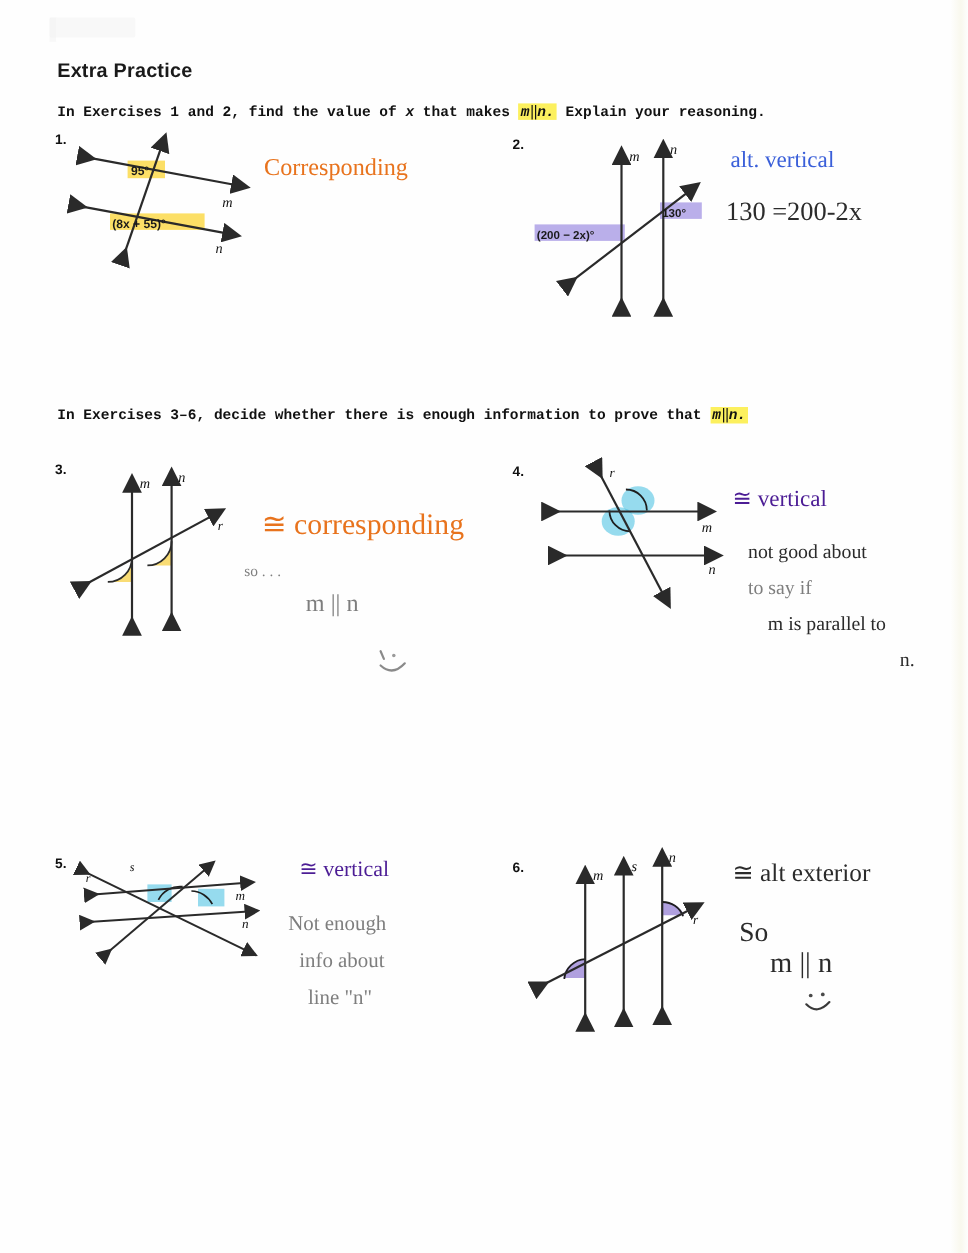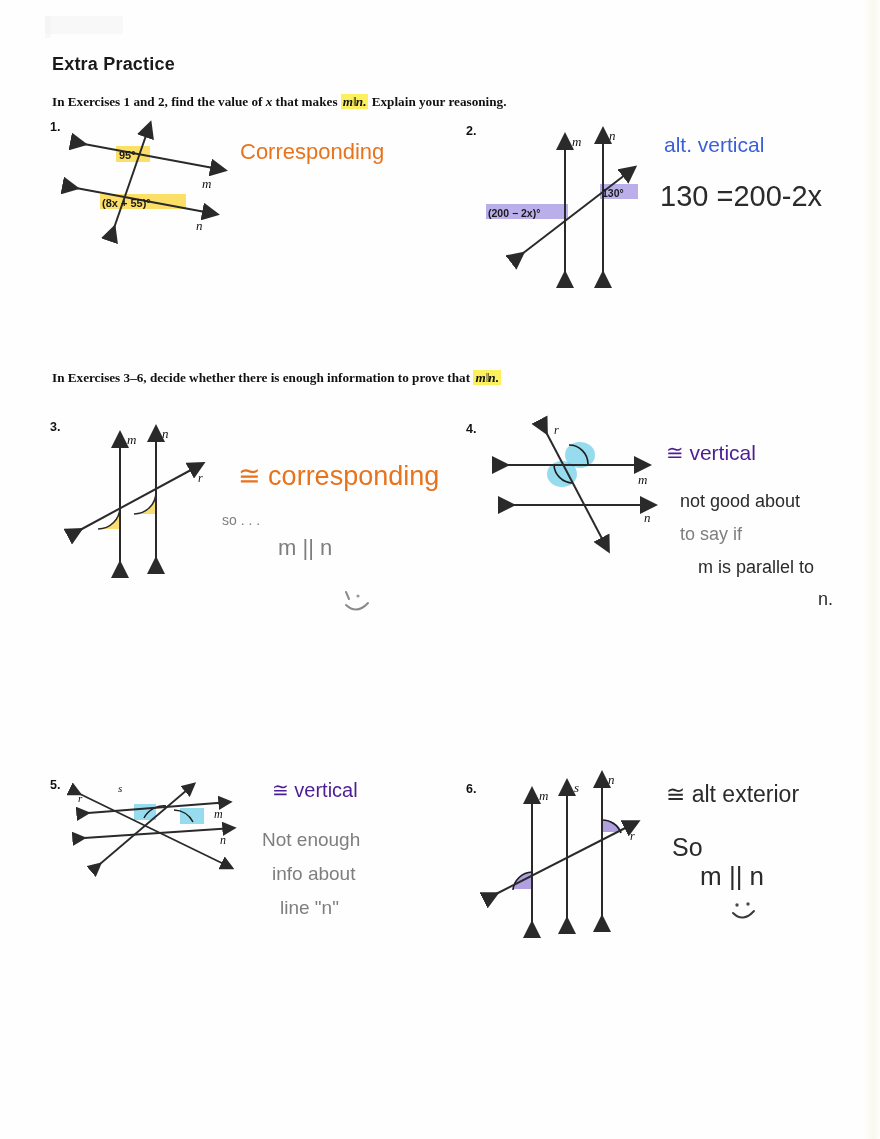--- a/index.html
+++ b/index.html
@@ -5,32 +5,32 @@
   html,body{margin:0;padding:0;background:#fff;}
   body{width:880px;height:1139px;position:relative;overflow:hidden;
        font-family:"Liberation Serif",serif;color:#111;}
 
   .page{position:absolute;inset:0;background:#fefefe;}
 
   
   .title{position:absolute;left:52px;top:54px;font-family:"Liberation Sans",sans-serif;
          font-weight:bold;font-size:18px;letter-spacing:.2px;color:#1a1a1a;}
 
-  .instr{position:absolute;font-family:Liberation Serif, serif;font-weight:bold;
+  .instr{position:absolute;font-family:Liberation Mono, monospace;font-weight:bold;
          font-size:13.2px;color:#111;line-height:1.45;white-space:nowrap;}
   .instr .it{font-style:italic;}
   .hl-y{background:#fcf05e;padding:0 2px;}
   .mn{font-style:italic;font-weight:bold;}
   .par{font-style:normal;font-weight:normal;letter-spacing:-1px;}
 
   .qnum{position:absolute;font-family:"Liberation Sans",sans-serif;font-weight:bold;
         font-size:12.5px;color:#111;}
 
   
-  .hw{position:absolute;font-family:Liberation Sans, sans-serif;white-space:pre;
+  .hw{position:absolute;font-family:Liberation Serif, serif;white-space:pre;
       line-height:1.25;}
   .ink-orange{color:#e8731d;}
   .ink-blue{color:#3a5fd9;}
   .ink-blue2{color:#4c1d95;}
   .ink-dark{color:#2b2b2b;}
   .ink-pencil{color:#7e7e7e;}
 
   svg{display:block;overflow:visible;}
 
   .scanedge{position:absolute;top:0;bottom:0;width:16px;
@@ -86,21 +86,21 @@
     <line x1="83" y1="148" x2="83" y2="10" stroke="#2a2a2a" stroke-width="2" marker-start="url(#ah2)" marker-end="url(#ah2)"></line>
     <line x1="121" y1="148" x2="121" y2="4" stroke="#2a2a2a" stroke-width="2" marker-start="url(#ah2)" marker-end="url(#ah2)"></line>
     <line x1="40" y1="128" x2="152" y2="42" stroke="#2a2a2a" stroke-width="2" marker-start="url(#ah2)" marker-end="url(#ah2)"></line>
     <text x="6" y="91" font-family="Liberation Sans, sans-serif" font-size="10.5" font-weight="bold" fill="#1a1a1a">(200 − 2x)°</text>
     <text x="120" y="71" font-family="Liberation Sans, sans-serif" font-size="10.5" font-weight="bold" fill="#1a1a1a">130°</text>
     <text x="90" y="20" font-family="Liberation Serif, serif" font-size="13" font-style="italic" fill="#111">m</text>
     <text x="127" y="14" font-family="Liberation Serif, serif" font-size="13" font-style="italic" fill="#111">n</text>
   </svg>
 
   <div class="hw ink-blue" style="left:664px;top:132px;font-size:21px;">alt. vertical</div>
-  <div class="hw ink-dark" style="left:660px;top:178px;font-size:29px;">130 =200-2x</div>
+  <div class="hw ink-dark" style="left:660px;top:178px;font-size:24px;">130 =200-2x</div>
 
   <div class="instr" style="left:52px;top:368px;">
     <span>In Exercises 3–6, decide whether there is enough information to prove that </span><span class="hl-y"><span class="mn">m</span><span class="par">‖</span><span class="mn">n.</span></span>
   </div>
 
   <div class="qnum" style="left:50px;top:420px;">3.</div>
 
   <svg style="position:absolute;left:62px;top:422px;width:165px;height:150px;" viewBox="0 0 165 150">
     <defs>
       <marker id="ah3" markerWidth="9" markerHeight="9" refX="7" refY="4.5" orient="auto">

